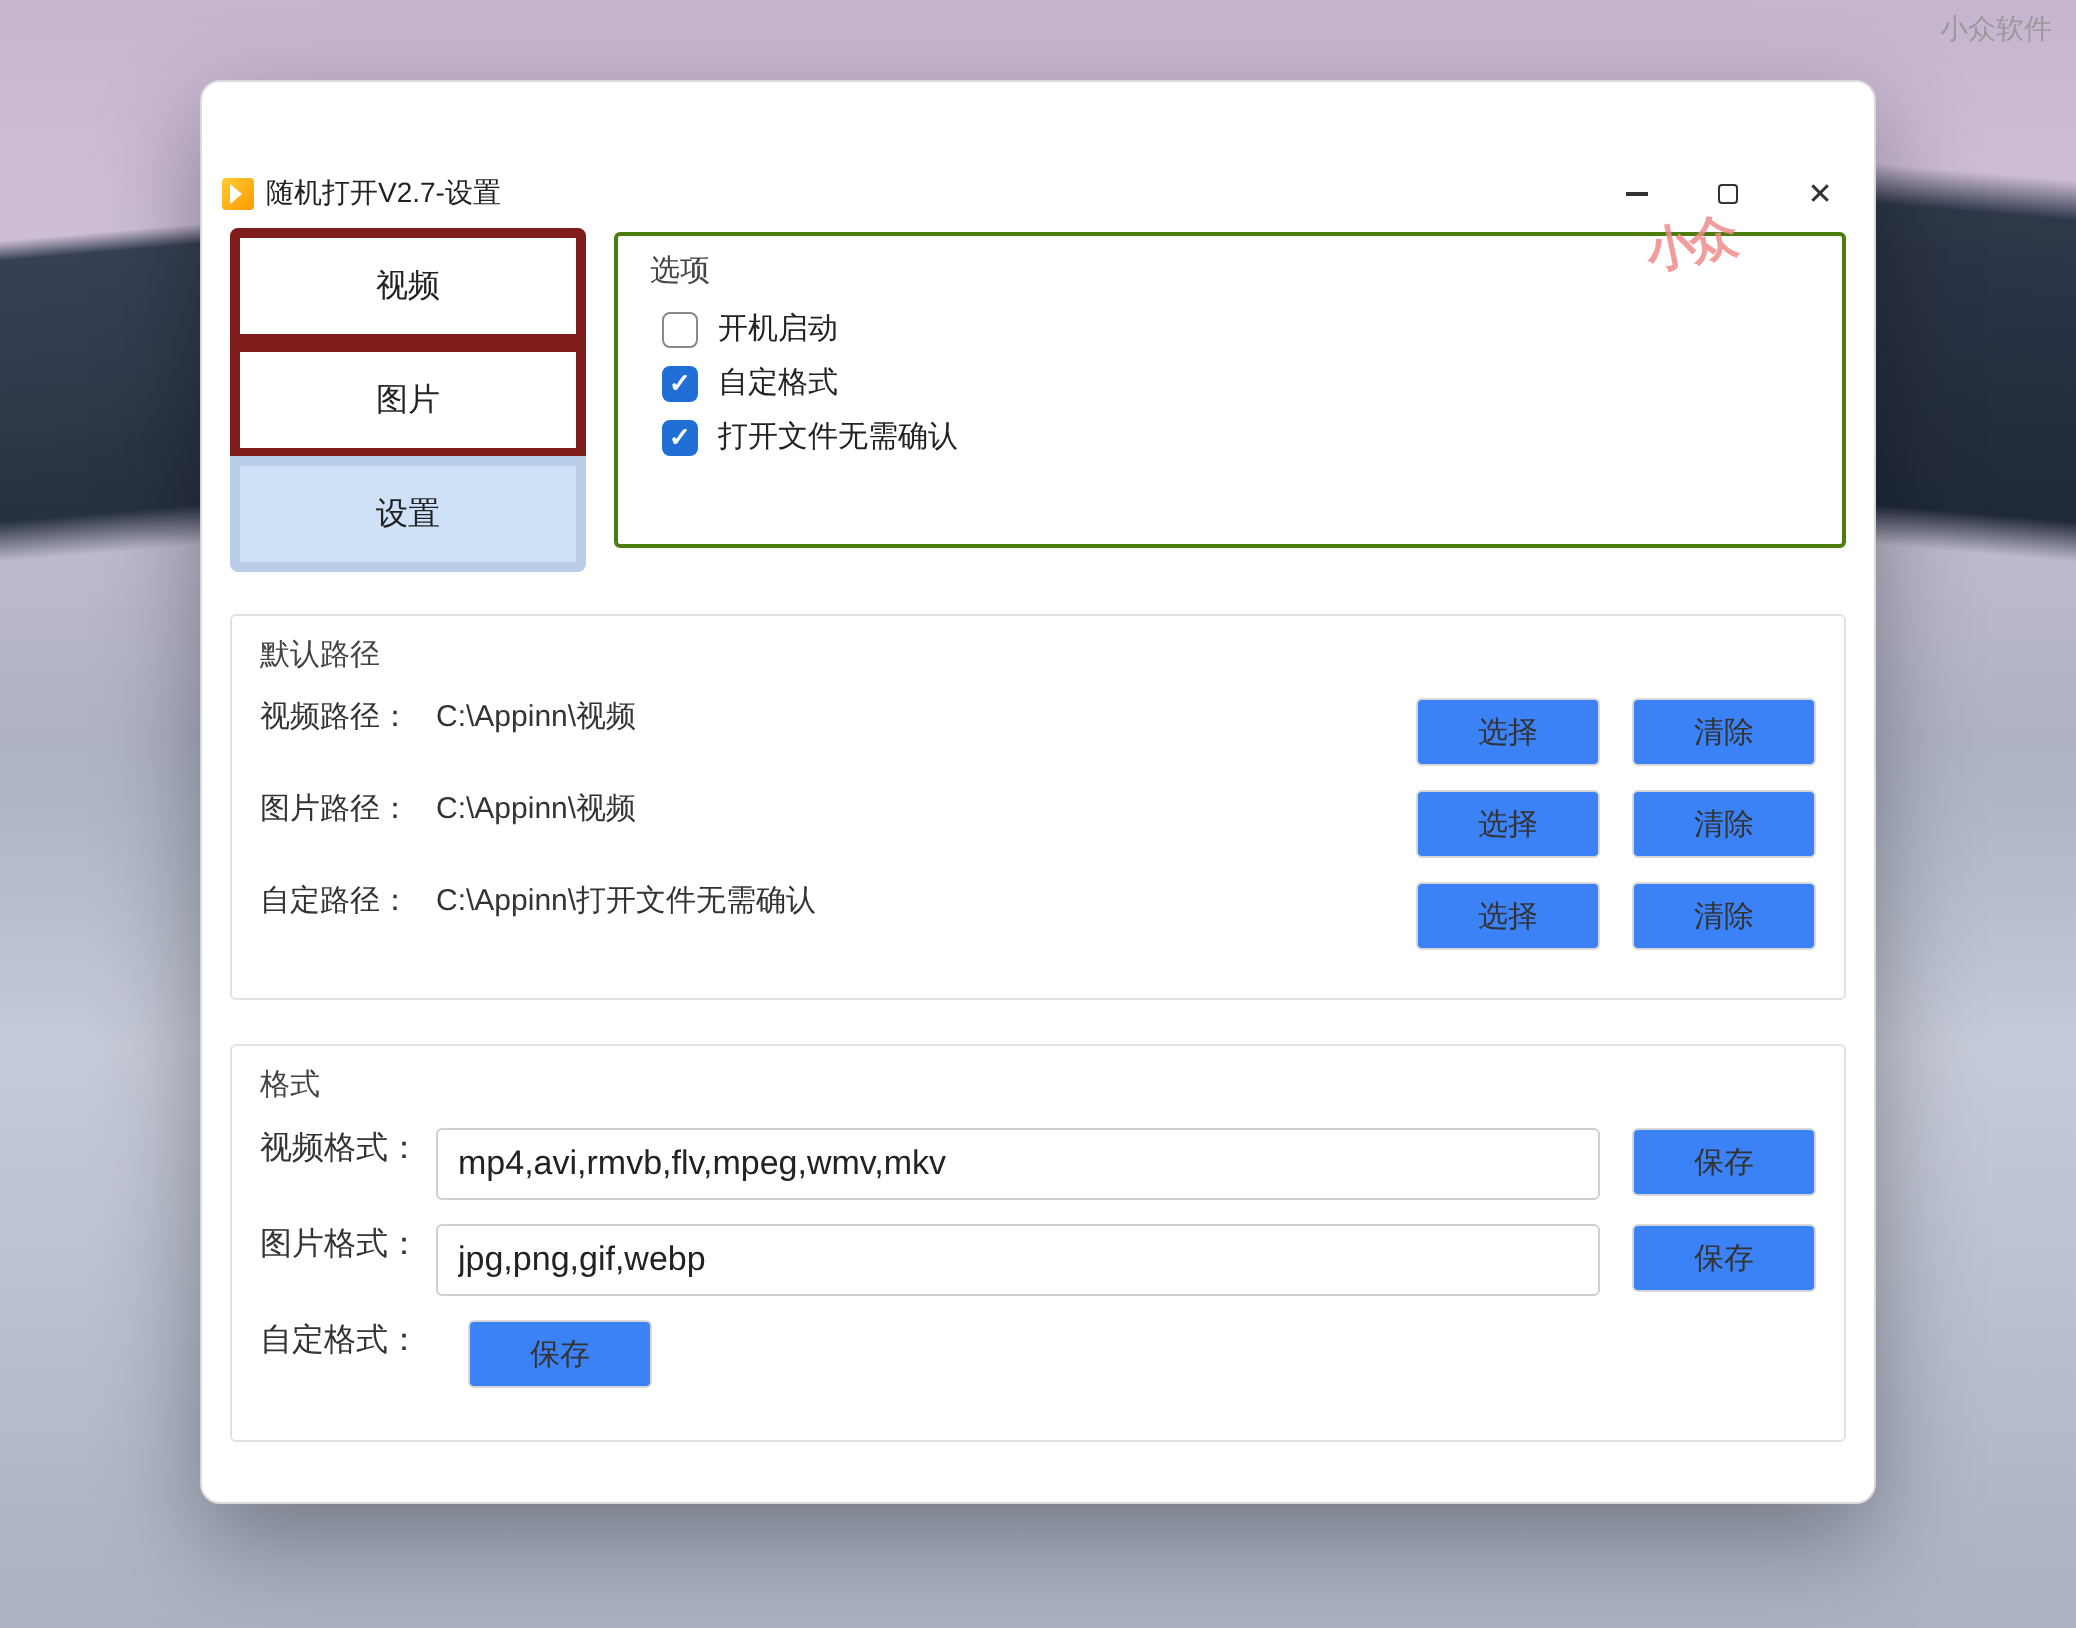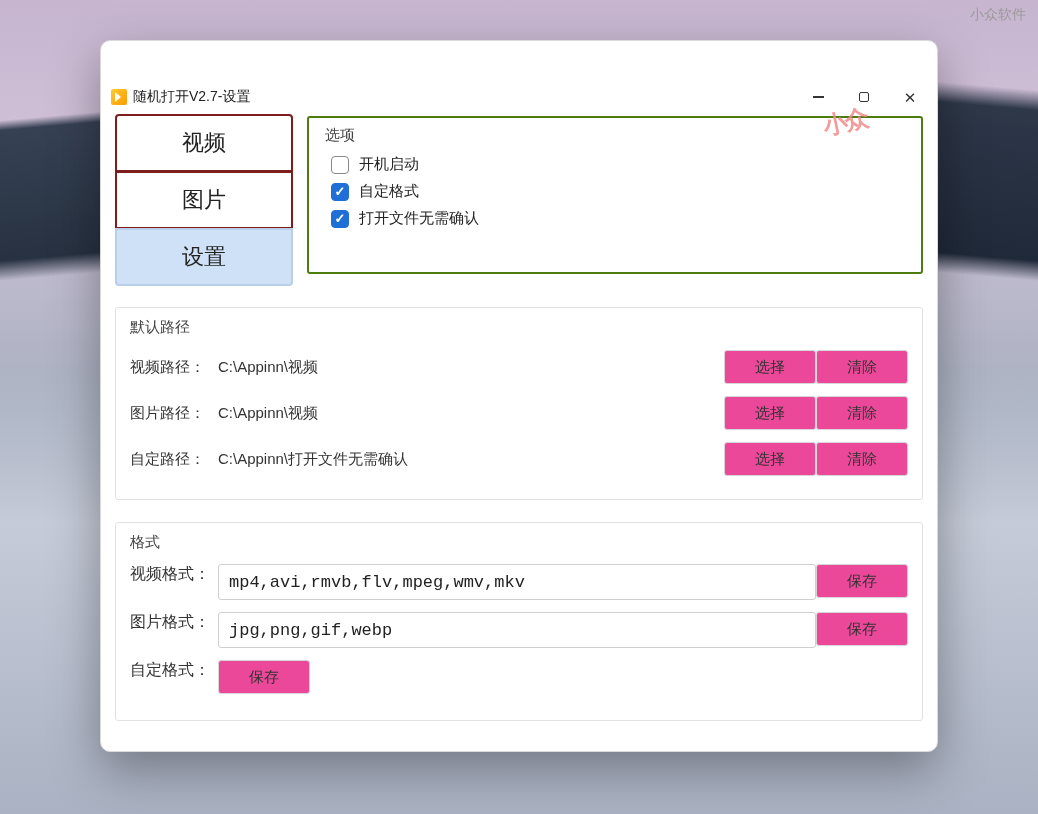--- a/index.html
+++ b/index.html
@@ -55,21 +55,21 @@
   .x-shape { font-size:15px; line-height:1; }
   .wm-corner {
     position:absolute; right:70px; top:26px; color:#f08b8b; font-size:24px; font-weight:700;
     transform: rotate(-12deg); opacity:0.85; letter-spacing:-2px; pointer-events:none;
   }
   .content { flex:1; padding: 0 14px 10px 14px; display:flex; flex-direction:column; overflow:hidden; }
   .top-row { display:flex; align-items:flex-start; gap: 14px; }
   .tabs { display:flex; flex-direction:column; width: 178px; }
   .tab {
     height: 58px; display:flex; align-items:center; justify-content:center;
-    font-size:22px; color:#222; background:#fff; border:2px solid #7f1d1d;
+    font-size:16px; color:#222; background:#fff; border:5px solid #7f1d1d;
     margin-bottom:-1px; cursor:pointer;
   }
   .tab:first-child{ border-top-left-radius:4px; border-top-right-radius:4px; }
   .tab:last-child{ border-bottom-left-radius:4px; border-bottom-right-radius:4px; }
   .tab.active { background:#cfe1f7; border-color:#b9cfe9; }
   .options-box {
     flex:1; border:2px solid #4d7c0f; border-radius:3px; padding: 8px 14px 18px 14px;
     margin-top:2px; height: 158px;
   }
   .group-legend { font-size:15px; color:#444; margin-bottom:10px; padding-left:2px; }
@@ -77,33 +77,33 @@
   .chk {
     width:18px; height:18px; border-radius:4px; margin-right:10px;
     display:inline-flex; align-items:center; justify-content:center;
     border:1.5px solid #888; background:#fff; font-size:13px; color:#fff;
   }
   .chk.checked { background:#1f6fd6; border-color:#1f6fd6; }
   .chk.checked::after{ content:"✓"; font-weight:700; }
 
   .section { margin-top: 22px; border:1px solid #e2e2e2; border-radius:3px; padding:10px 14px 12px; }
   .section-title { font-size:15px; color:#444; margin-bottom:12px; }
-  .path-row { display:flex; align-items:center; margin: 10px 0; font-size:15px; height:36px; }
+  .path-row { display:flex; margin: 10px 0; font-size:15px; height:36px; }
   .path-label { width:88px; color:#333; }
   .path-value { flex:1; color:#333; }
   .btn {
-    height:34px; min-width:66px; padding:0 30px; margin-left:0;
-    border:1px solid #d7d7d7; background:#ec4899; border-radius:3px;
+    height:34px; min-width:66px; padding:0 30px; margin-left:16px;
+    border:1px solid #d7d7d7; background:#3b82f6; border-radius:3px;
     font-size:15px; color:#333; display:inline-flex; align-items:center; justify-content:center;
     cursor:pointer;
   }
   .fmt-row { display:flex; margin: 8px 0; height:40px; }
   .txt {
     flex:1; height:36px; border:1px solid #cfcfcf; border-radius:3px;
-    padding:0 10px; font-size:17px; color:#222; outline:none; font-family:Liberation Mono, monospace;
+    padding:0 10px; font-size:17px; color:#222; outline:none; font-family:Liberation Sans, sans-serif;
   }
   .footer { padding: 14px 4px 2px; display:flex; align-items:center; font-size:15px; color:#444; }
   .footer-spacer{ flex:1; }
 </style>
 </head>
 <body>
 
 <div class="mountains"></div>
 <div class="clouds"></div>
 <div class="watermark-top">小众软件</div>

